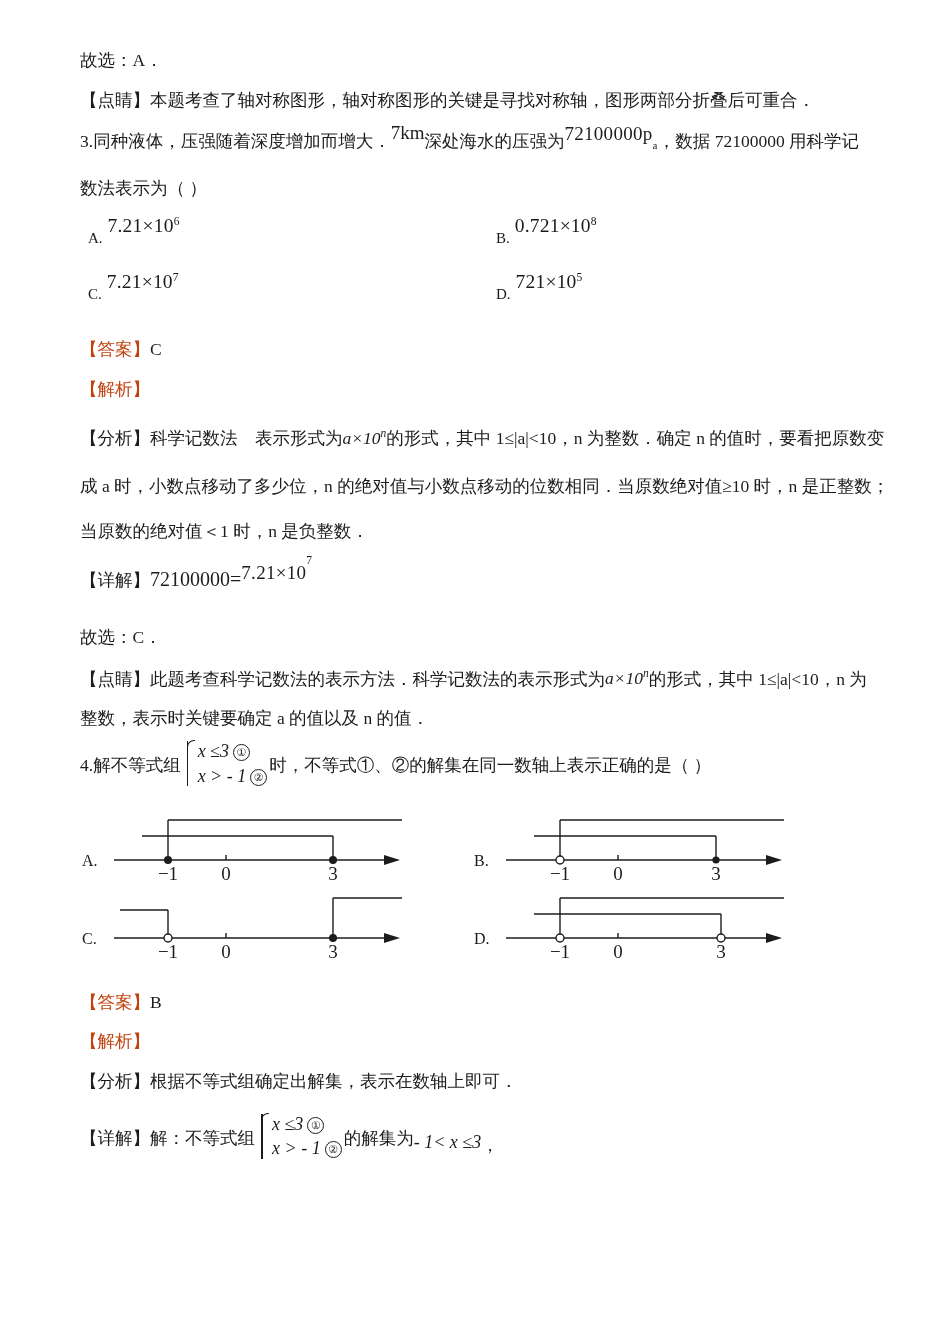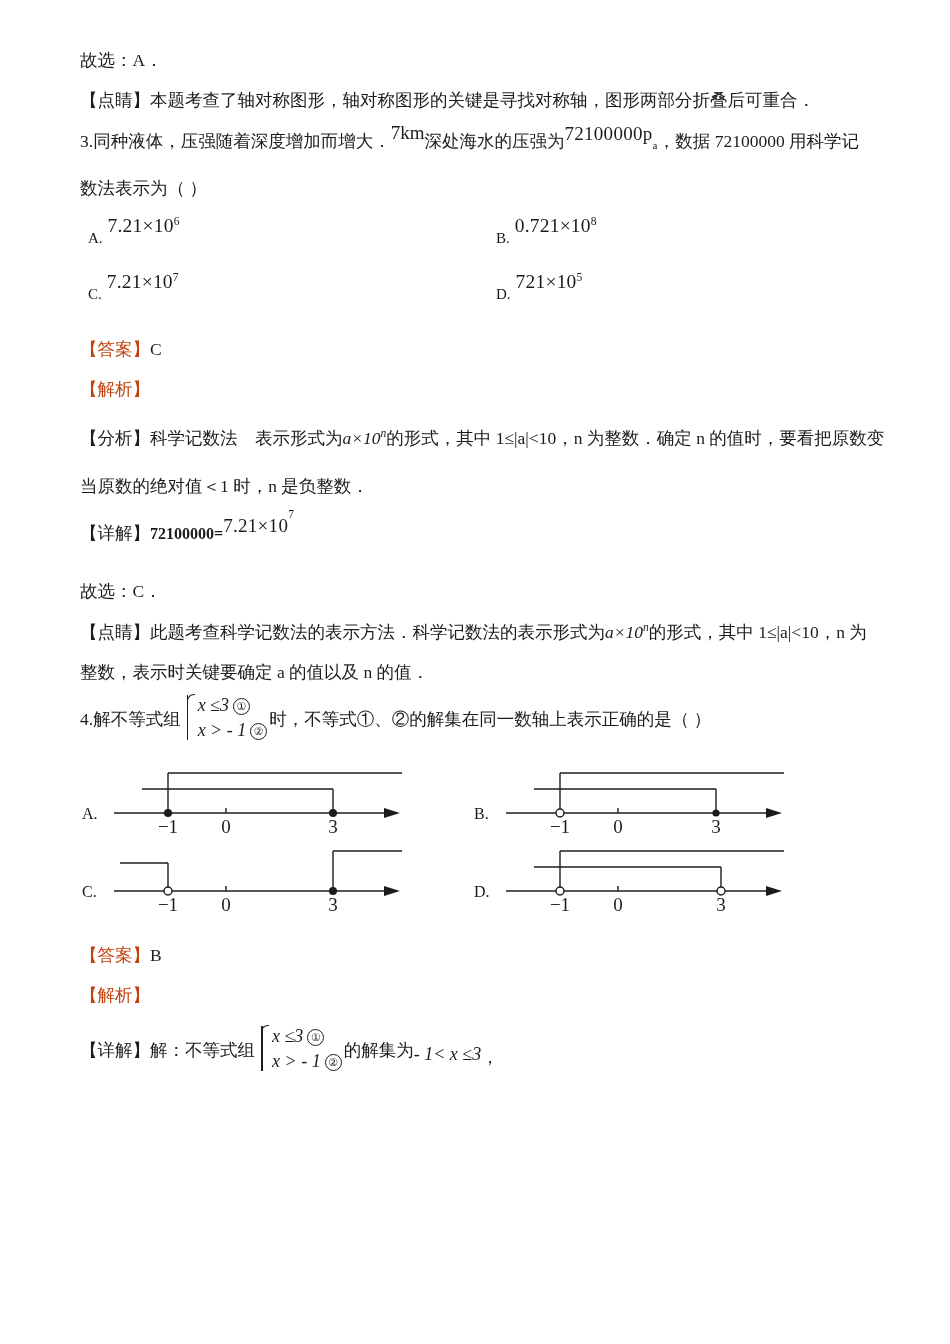--- a/index.html
+++ b/index.html
@@ -224,25 +224,26 @@
     </div>
 
     <div class="line" style="margin-bottom:30px;">
       <span class="blue">【解析】</span>
     </div>
 
     <div class="line" style="margin-bottom:30px;">
       <span>【分析】</span><span>科学记数法　表示形式为</span><span class="mathi"><span>a×10</span><sup class="smallup">n</sup></span><span>的形式，其中 1≤|a|&lt;10，n 为整数．确定 n 的值时，要看把原数变</span>
     </div>
 
+    <div class="line" style="margin-bottom:28px;">成 a 时，小数点移动了多少位，n 的绝对值与小数点移动的位数相同．当原数绝对值≥10 时，n 是正整数；</div>
 
     <div class="line" style="margin-bottom:28px;">当原数的绝对值＜1 时，n 是负整数．</div>
 
     <div class="line" style="margin-bottom:40px;">
-      <span>【详解】</span><span style="font-size:16px;font-weight:bold;">72100000=</span><span class="sci"><span>7.21×10</span><sup>7</sup></span>
+      <span>【详解】</span><span style="font-size:20px;">72100000=</span><span class="sci"><span>7.21×10</span><sup>7</sup></span>
     </div>
 
     <div class="line">故选：C．</div>
 
     <div class="line">
       <span>【点睛】</span><span>此题考查科学记数法的表示方法．科学记数法的表示形式为</span><span class="mathi"><span>a×10</span><sup class="smallup">n</sup></span><span>的形式，其中 1≤|a|&lt;10，n 为</span>
     </div>
 
     <div class="line" style="margin-bottom:14px;">整数，表示时关键要确定 a 的值以及 n 的值．</div>
 
@@ -343,20 +344,23 @@
     </div>
 
     <div class="line">
       <span class="blue">【答案】</span><span>B</span>
     </div>
 
     <div class="line">
       <span class="blue">【解析】</span>
     </div>
 
+    <div class="line" style="margin-bottom:24px;">
+      <span>【分析】</span><span>根据不等式组确定出解集，表示在数轴上即可．</span>
+    </div>
 
     <div class="line">
       <span>【详解】</span><span>解：不等式组</span><span class="sys"><span class="sys-inner">
             <span class="brace"></span>
             <span class="sys-rows">
               <span class="r mathi"><span>x ≤3</span><span class="circled">①</span></span>
               <span class="r mathi"><span>x &gt; - 1</span><span class="circled">②</span></span>
             </span>
           </span></span><span>的解集为</span><span class="mathi" style="font-size:18px;position:relative;top:4px;">- 1&lt; x ≤3</span><span style="position:relative;top:7px;">，</span>
     </div>

